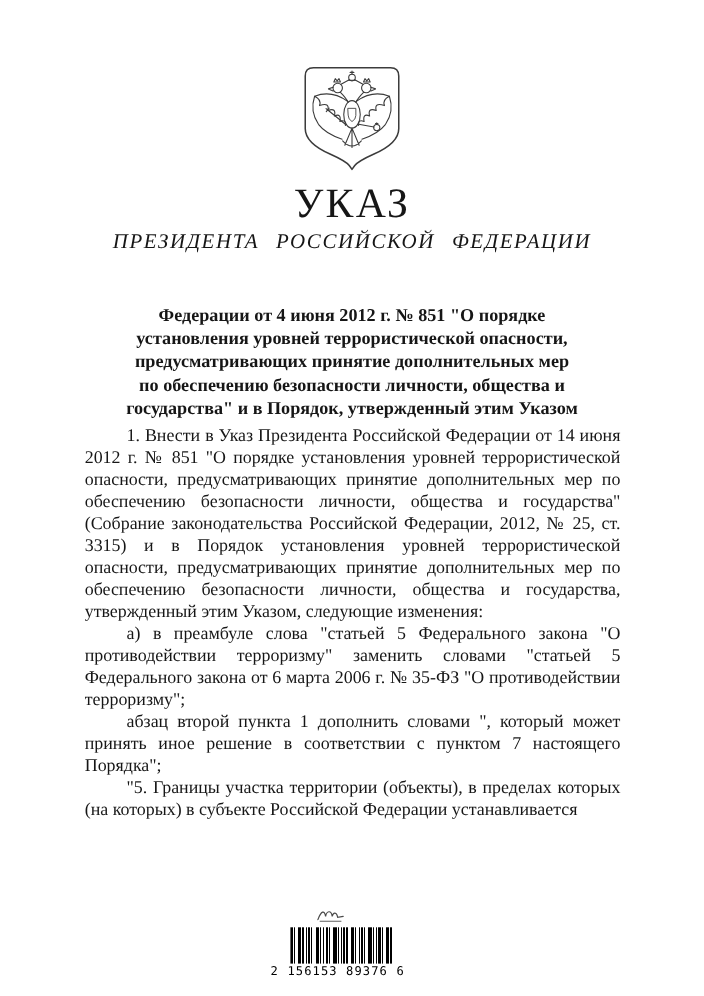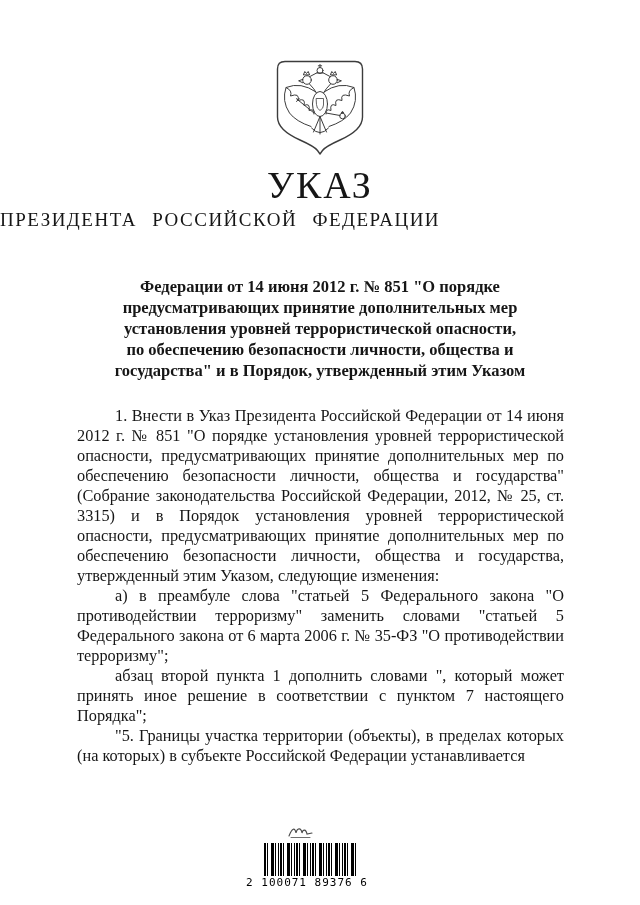--- a/index.html
+++ b/index.html
@@ -33,38 +33,40 @@
     font-size: 38px;
     line-height: 42px;
     letter-spacing: 2px;
     font-weight: 400;
   }
   .subheading {
     position: absolute;
     top: 209px;
     left: 0;
     right: 0;
+    text-align: center;
     font-size: 19px;
     letter-spacing: 1.5px;
     word-spacing: 9px;
     font-weight: 400;
+    font-style: italic;
   }
   .doc-title {
     position: absolute;
     top: 276px;
     left: 70px;
     right: 70px;
     text-align: center;
     font-weight: 700;
     font-size: 16.5px;
     line-height: 21px;
   }
   .doc-body {
     position: absolute;
-    top: 406px;
+    top: 386px;
     left: 77px;
     width: 487px;
     font-size: 16.3px;
     line-height: 20px;
     text-align: justify;
   }
   .doc-body p {
     margin: 0;
     text-indent: 38px;
   }
@@ -147,35 +149,35 @@
     <path d="M66.5 53.2 V51.6 M65.4 52.4 H67.6"></path>
 
     <path d="M44 56.5 L37.5 72 M44 56.5 L44 74 M44 56.5 L50.5 72 M35.5 68 Q44 77.5 52.5 68"></path>
   </svg>
 
   <div class="kicker">УКАЗ</div>
 
   <div class="subheading">ПРЕЗИДЕНТА РОССИЙСКОЙ ФЕДЕРАЦИИ</div>
 
   <div class="doc-title">
-    <div>Федерации от 14 июня 2012 г. № 851 "О порядке</div>
+    <div>Федерации от 4 июня 2012 г. № 851 "О порядке</div>
+    <div>установления уровней террористической опасности,</div>
     <div>предусматривающих принятие дополнительных мер</div>
-    <div>установления уровней террористической опасности,</div>
     <div>по обеспечению безопасности личности, общества и</div>
     <div>государства" и в Порядок, утвержденный этим Указом</div>
   </div>
 
   <div class="doc-body">
     <p>1. Внести в Указ Президента Российской Федерации от 14 июня 2012 г. № 851 "О порядке установления уровней террористической опасности, предусматривающих принятие дополнительных мер по обеспечению безопасности личности, общества и государства" (Собрание законодательства Российской Федерации, 2012, № 25, ст. 3315) и в Порядок установления уровней террористической опасности, предусматривающих принятие дополнительных мер по обеспечению безопасности личности, общества и государства, утвержденный этим Указом, следующие изменения:</p>
     <p>а) в преамбуле слова "статьей 5 Федерального закона "О противодействии терроризму" заменить словами "статьей 5 Федерального закона от 6 марта 2006 г. № 35-ФЗ "О противодействии терроризму";</p>
     <p>абзац второй пункта 1 дополнить словами ", который может принять иное решение в соответствии с пунктом 7 настоящего Порядка";</p>
     <p>"5. Границы участка территории (объекты), в пределах которых (на которых) в субъекте Российской Федерации устанавливается</p>
   </div>
 
   <svg class="squiggle" viewBox="0 0 28 16" fill="none" stroke="#4a4a4a" stroke-width="1.1" stroke-linecap="round">
     <path d="M2 11 C5 3 8 2 9 8 C10 3 14 2 15 8 C16 4 19 4 20 9 L25 8"></path>
     <path d="M4 12.5 H23" stroke-width="0.8"></path>
   </svg>
 
   <div class="barcode-bars"></div>
-  <div class="barcode-digits">2 100071 89376  6</div>
+  <div class="barcode-digits">2 156153 89376  6</div>
 
 </div>
 
 </body></html>

